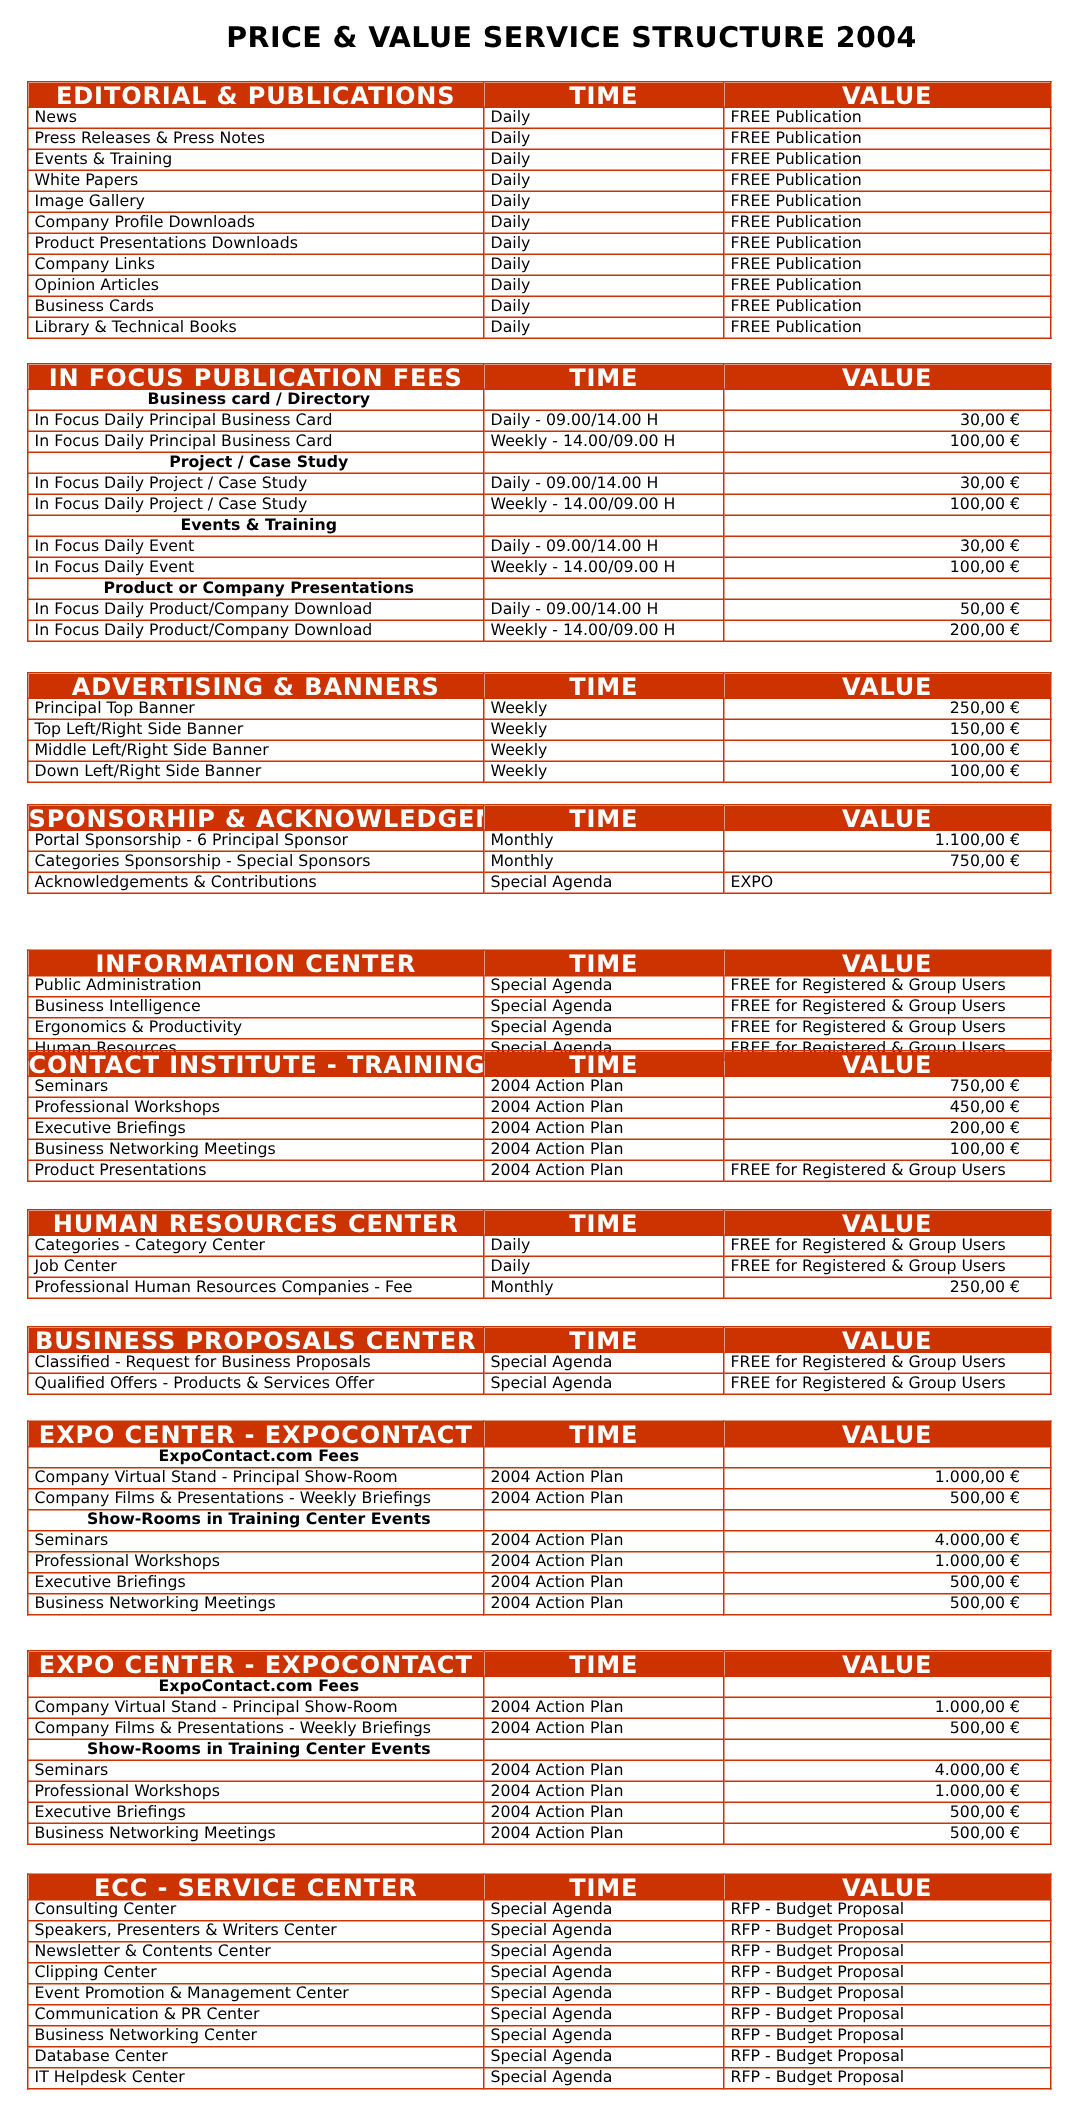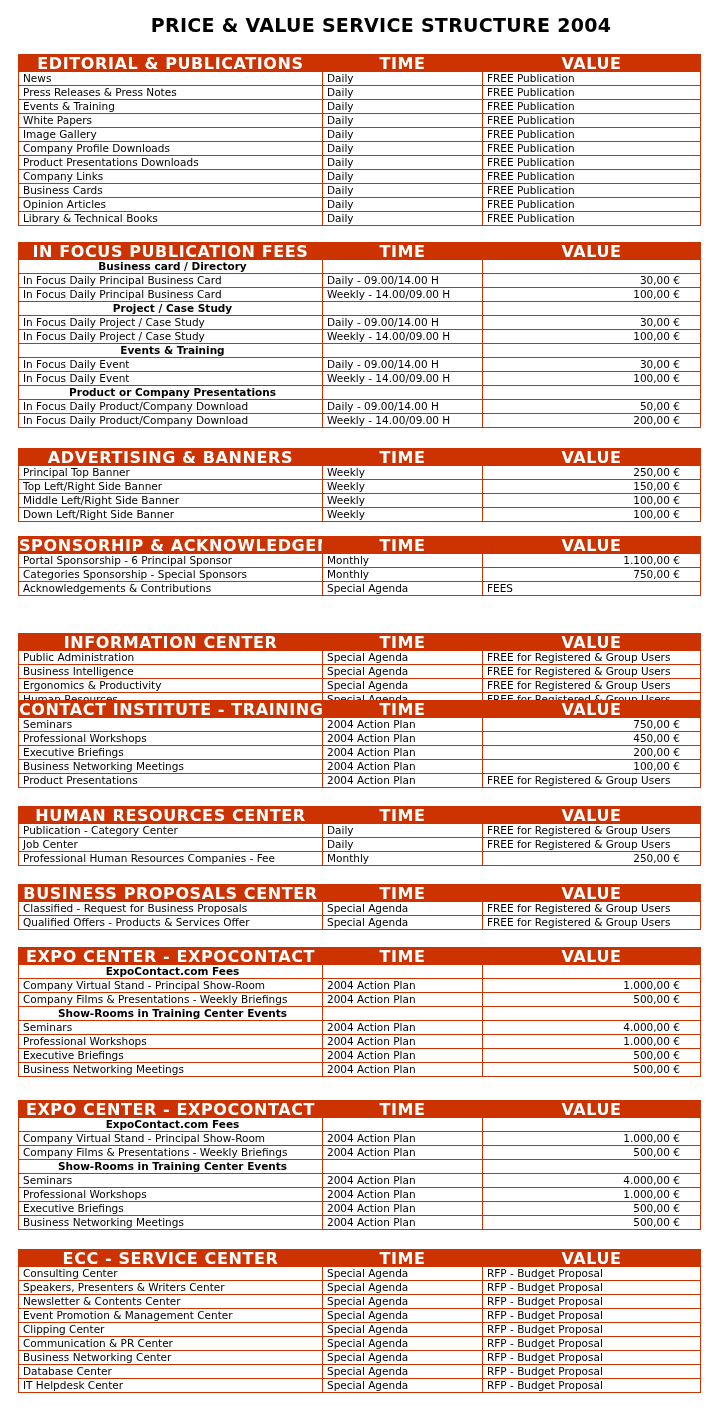--- a/index.html
+++ b/index.html
@@ -80,26 +80,26 @@
           <td>Product Presentations Downloads</td>
           <td>Daily</td>
           <td>FREE Publication</td>
         </tr>
         <tr>
           <td>Company Links</td>
           <td>Daily</td>
           <td>FREE Publication</td>
         </tr>
         <tr>
+          <td>Opinion Articles</td>
+          <td>Daily</td>
+          <td>FREE Publication</td>
+        </tr>
+        <tr>
           <td>Business Cards</td>
-          <td>Daily</td>
-          <td>FREE Publication</td>
-        </tr>
-        <tr>
-          <td>Opinion Articles</td>
           <td>Daily</td>
           <td>FREE Publication</td>
         </tr>
         <tr>
           <td>Library &amp; Technical Books</td>
           <td>Daily</td>
           <td>FREE Publication</td>
         </tr>
       </tbody>
     </table>
@@ -235,21 +235,21 @@
           <td class="num">1.100,00 €</td>
         </tr>
         <tr>
           <td>Categories Sponsorship - Special Sponsors</td>
           <td>Monthly</td>
           <td class="num">750,00 €</td>
         </tr>
         <tr>
           <td>Acknowledgements &amp; Contributions</td>
           <td>Special Agenda</td>
-          <td>FEES</td>
+          <td>EXPO</td>
         </tr>
       </tbody>
     </table>
     <table class="svc" style="top: 633px;">
       <colgroup>
         <col class="c1">
         <col class="c2">
         <col class="c3">
       </colgroup>
       <thead>
@@ -331,21 +331,21 @@
       </colgroup>
       <thead>
         <tr>
           <th>HUMAN RESOURCES CENTER</th>
           <th>TIME</th>
           <th>VALUE</th>
         </tr>
       </thead>
       <tbody>
         <tr>
-          <td>Publication - Category Center</td>
+          <td>Categories - Category Center</td>
           <td>Daily</td>
           <td>FREE for Registered &amp; Group Users</td>
         </tr>
         <tr>
           <td>Job Center</td>
           <td>Daily</td>
           <td>FREE for Registered &amp; Group Users</td>
         </tr>
         <tr>
           <td>Professional Human Resources Companies - Fee</td>
@@ -515,26 +515,26 @@
           <td>Speakers, Presenters &amp; Writers Center</td>
           <td>Special Agenda</td>
           <td>RFP - Budget Proposal</td>
         </tr>
         <tr>
           <td>Newsletter &amp; Contents Center</td>
           <td>Special Agenda</td>
           <td>RFP - Budget Proposal</td>
         </tr>
         <tr>
+          <td>Clipping Center</td>
+          <td>Special Agenda</td>
+          <td>RFP - Budget Proposal</td>
+        </tr>
+        <tr>
           <td>Event Promotion &amp; Management Center</td>
-          <td>Special Agenda</td>
-          <td>RFP - Budget Proposal</td>
-        </tr>
-        <tr>
-          <td>Clipping Center</td>
           <td>Special Agenda</td>
           <td>RFP - Budget Proposal</td>
         </tr>
         <tr>
           <td>Communication &amp; PR Center</td>
           <td>Special Agenda</td>
           <td>RFP - Budget Proposal</td>
         </tr>
         <tr>
           <td>Business Networking Center</td>

